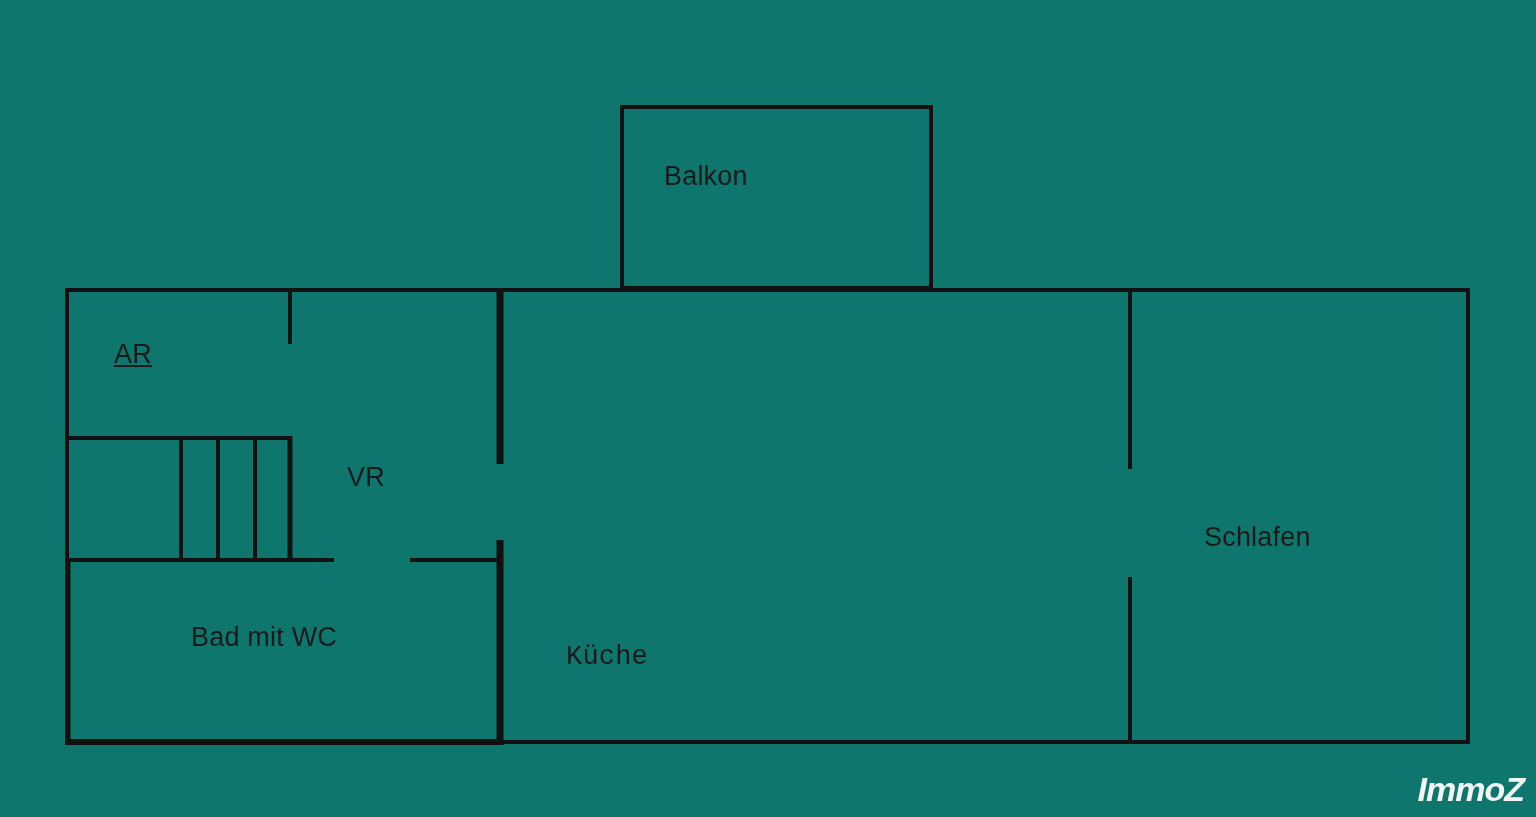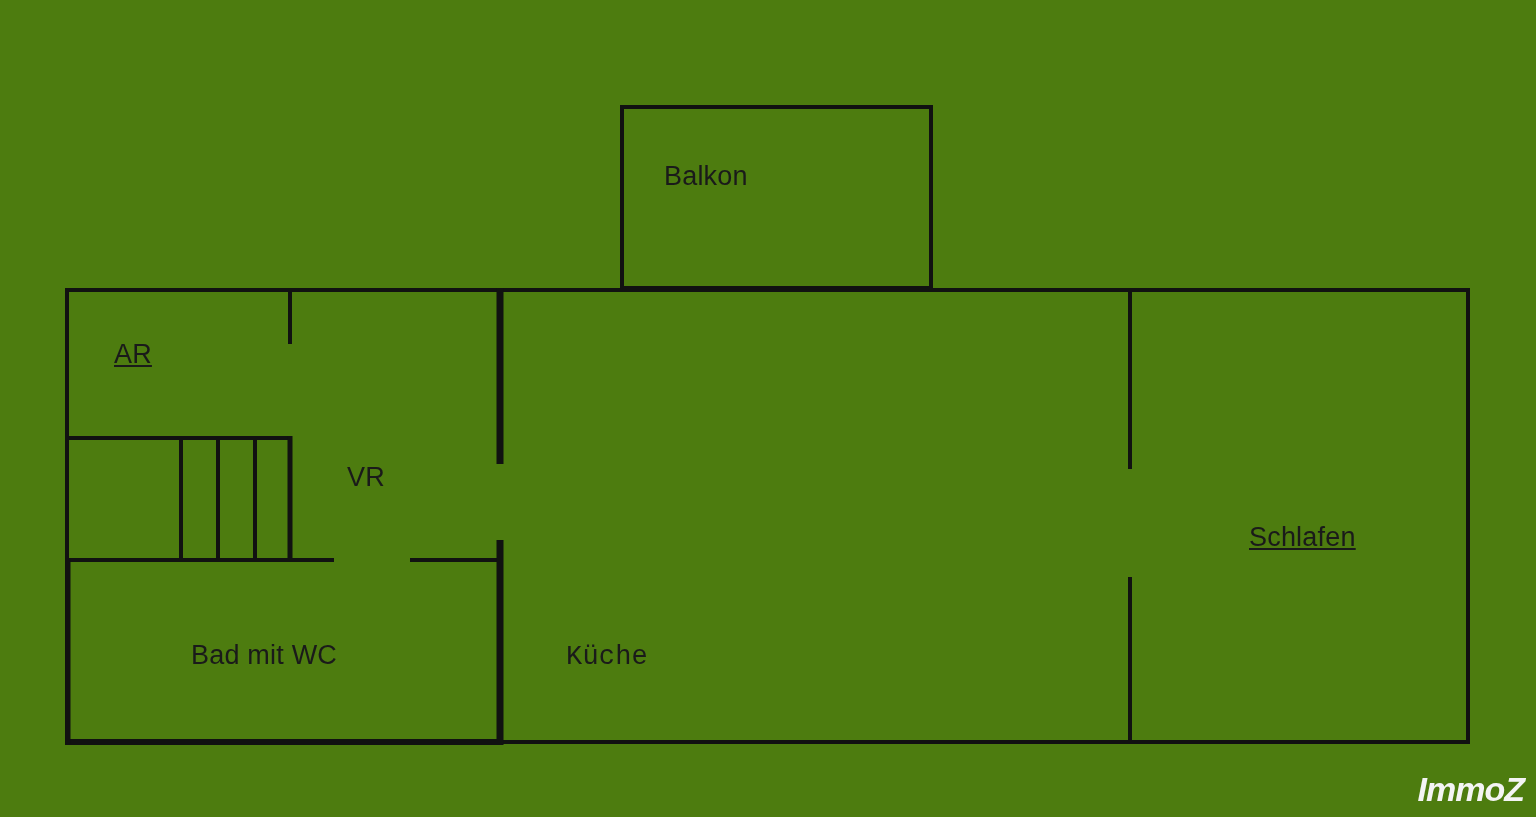--- a/index.html
+++ b/index.html
@@ -11,21 +11,21 @@
   body {
     width: 1536px;
     height: 817px;
     overflow: hidden;
     font-family: "Liberation Sans", sans-serif;
   }
   #floorplan-root {
     position: relative;
     width: 1536px;
     height: 817px;
-    background: #4d7c0f;
+    background: #0f766e;
   }
   #floorplan-svg {
     position: absolute;
     top: 0;
     left: 0;
     width: 1536px;
     height: 817px;
     display: block;
   }
   .room-label {
@@ -91,21 +91,21 @@
     <line x1="1130" y1="577" x2="1130" y2="744" stroke="#111111" stroke-width="4" stroke-linecap="butt"></line>
 
   </svg>
 
   <div class="room-label" style="left:664px; top:163px;">Balkon</div>
 
   <div class="room-label" style="left:114px; top:341px;text-decoration:underline;">AR</div>
 
   <div class="room-label" style="left:347px; top:464px;">VR</div>
 
-  <div class="room-label" style="left:191px; top:624px;margin-top:18px;">Bad mit WC</div>
+  <div class="room-label" style="left:191px; top:624px;">Bad mit WC</div>
 
   <div class="room-label" style="left:566px; top:644px;font-family:Liberation Mono, monospace;">Küche</div>
 
-  <div class="room-label" style="left:1249px; top:524px;text-decoration:underline;">Schlafen</div>
+  <div class="room-label" style="left:1204px; top:524px;">Schlafen</div>
 
   <div class="watermark">ImmoZ</div>
 
 </div>
 
 </body></html>

